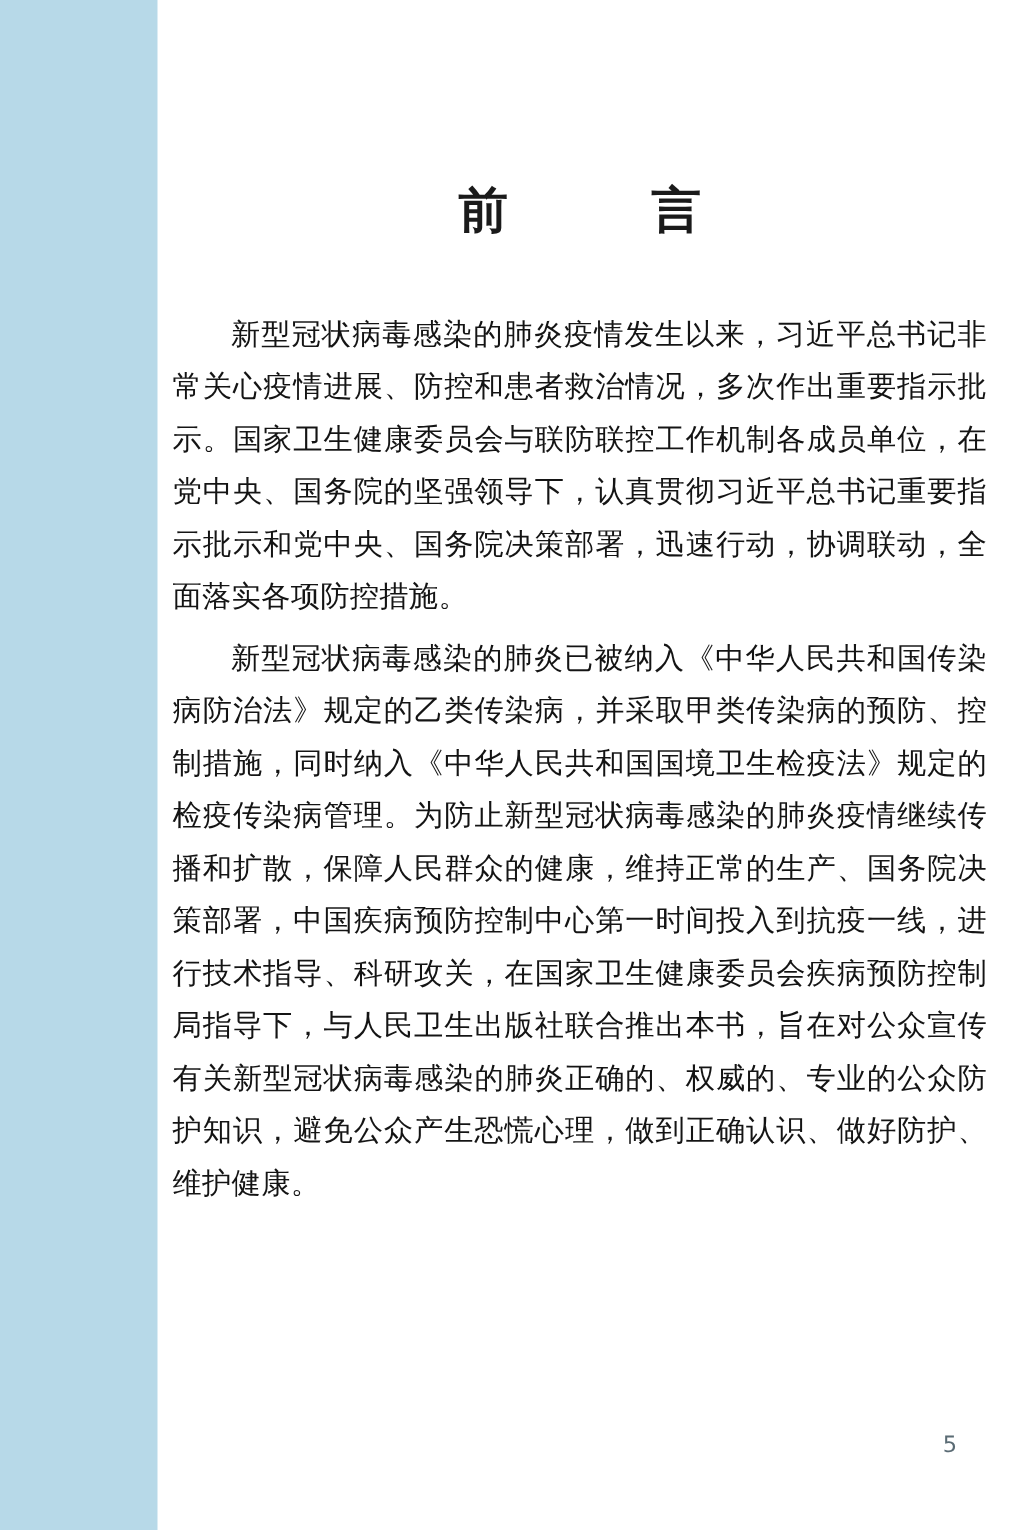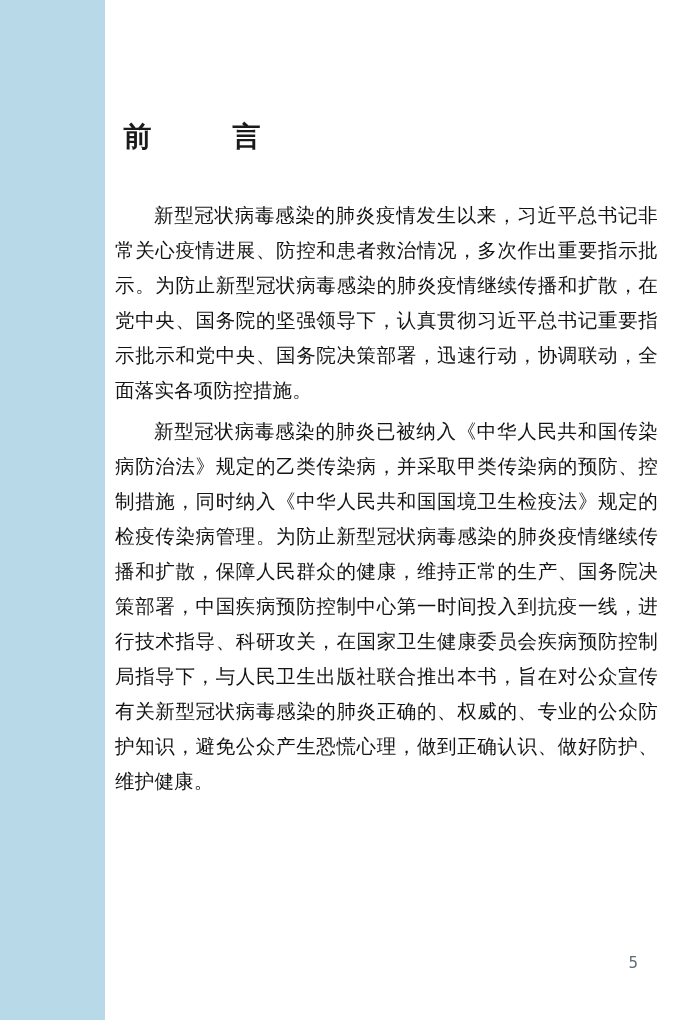--- a/index.html
+++ b/index.html
@@ -49,22 +49,23 @@
     left: 0;
     top: 0;
     width: 575px;
     height: 1020px;
     box-sizing: border-box;
     padding: 0 22px 0 10px;
   }
   .doc-title {
     margin: 0;
     padding-top: 118px;
+    text-align: center;
     font-family: "DejaVu Sans", sans-serif;
-    font-size: 28px;
+    font-size: 33px;
     font-weight: 700;
     letter-spacing: 0.30em;
     color: #1a1a1a;
     text-indent: 0.30em;
   }
   .body-block {
     margin-top: 42px;
   }
   p.para {
     margin: 0 0 6px 0;
@@ -94,21 +95,21 @@
 
   <div class="band-left"></div>
   <div class="band-right"></div>
 
   <div class="paper">
     <div class="content">
 
       <h1 class="doc-title">前　　言</h1>
 
       <div class="body-block">
-        <p class="para">新型冠状病毒感染的肺炎疫情发生以来，习近平总书记非常关心疫情进展、防控和患者救治情况，多次作出重要指示批示。为防止新型冠状病毒感染的肺炎疫情继续传播和扩散，在党中央、国务院的坚强领导下，认真贯彻习近平总书记重要指示批示和党中央、国务院决策部署，迅速行动，协调联动，全面落实各项防控措施。</p>
+        <p class="para">新型冠状病毒感染的肺炎疫情发生以来，习近平总书记非常关心疫情进展、防控和患者救治情况，多次作出重要指示批示。国家卫生健康委员会与联防联控工作机制各成员单位，在党中央、国务院的坚强领导下，认真贯彻习近平总书记重要指示批示和党中央、国务院决策部署，迅速行动，协调联动，全面落实各项防控措施。</p>
         <p class="para">新型冠状病毒感染的肺炎已被纳入《中华人民共和国传染病防治法》规定的乙类传染病，并采取甲类传染病的预防、控制措施，同时纳入《中华人民共和国国境卫生检疫法》规定的检疫传染病管理。为防止新型冠状病毒感染的肺炎疫情继续传播和扩散，保障人民群众的健康，维持正常的生产、国务院决策部署，中国疾病预防控制中心第一时间投入到抗疫一线，进行技术指导、科研攻关，在国家卫生健康委员会疾病预防控制局指导下，与人民卫生出版社联合推出本书，旨在对公众宣传有关新型冠状病毒感染的肺炎正确的、权威的、专业的公众防护知识，避免公众产生恐慌心理，做到正确认识、做好防护、维护健康。</p>
       </div>
 
     </div>
 
     <div class="page-number">5</div>
   </div>
 
 </div>
 

